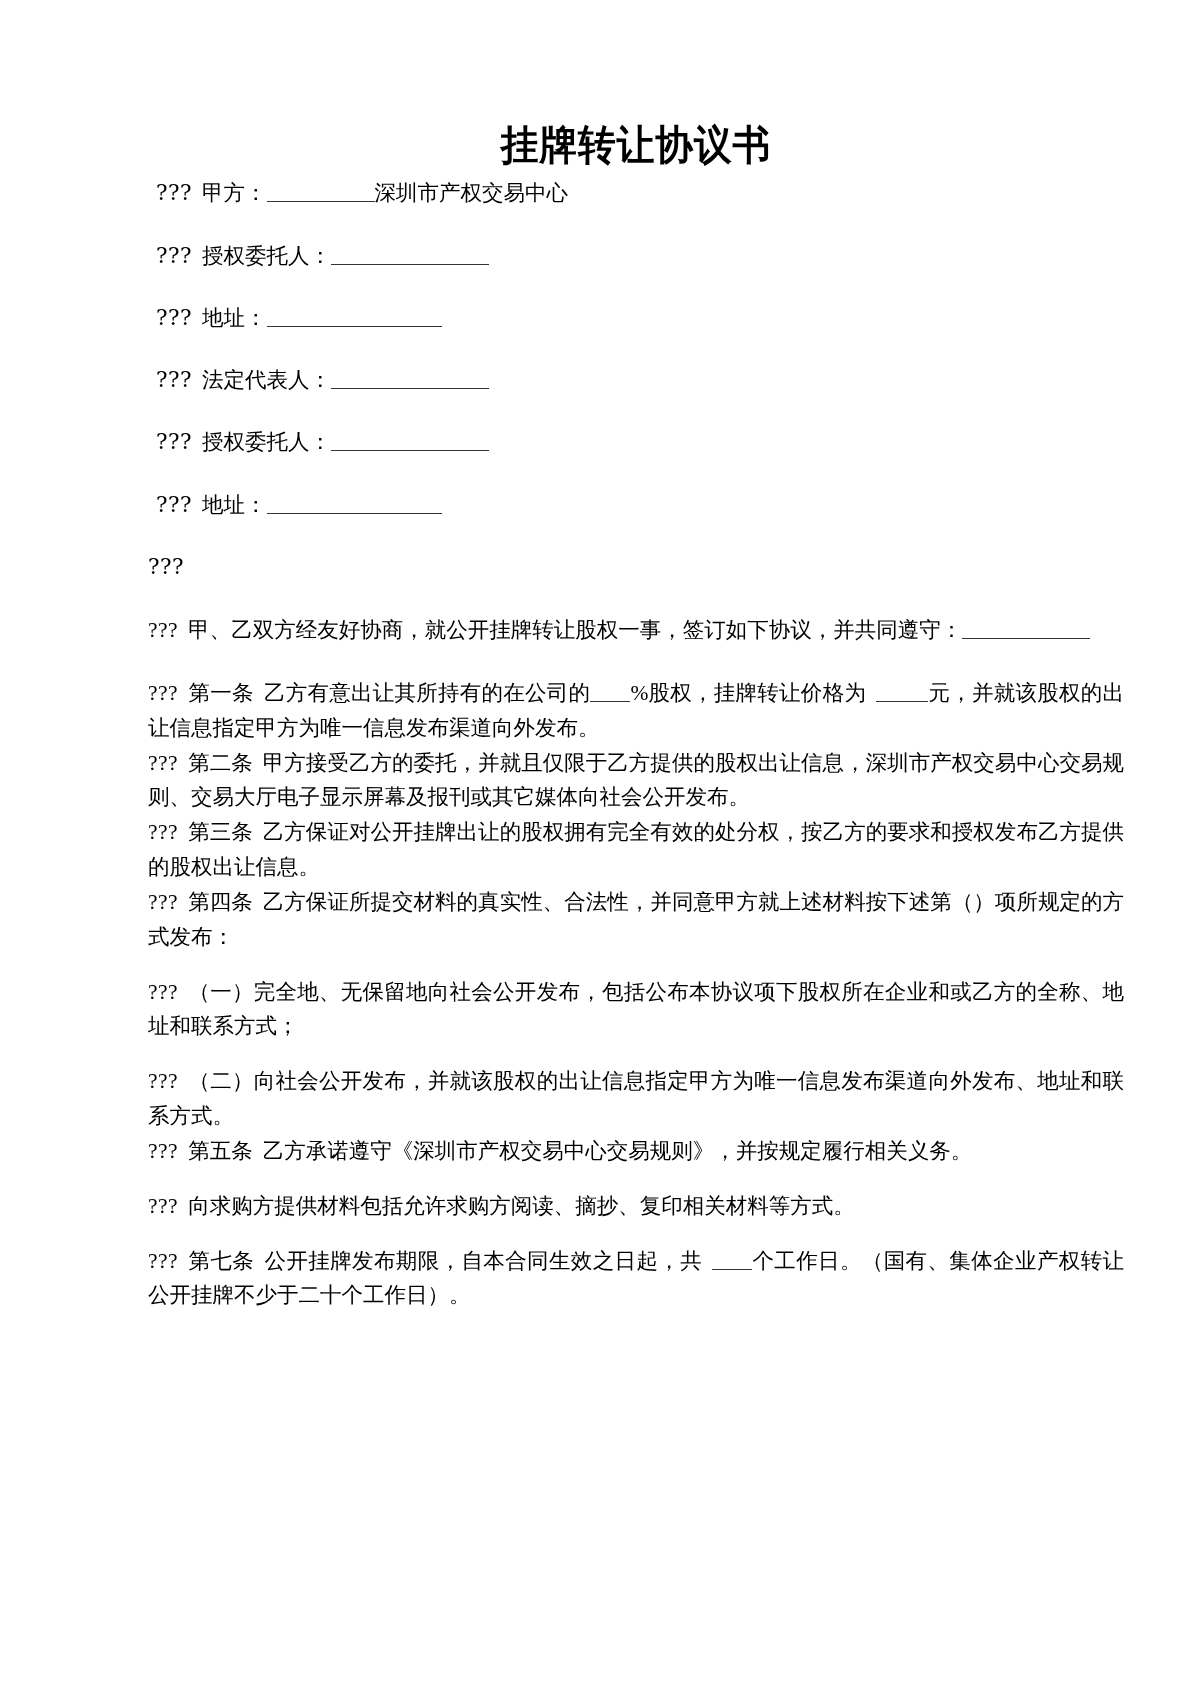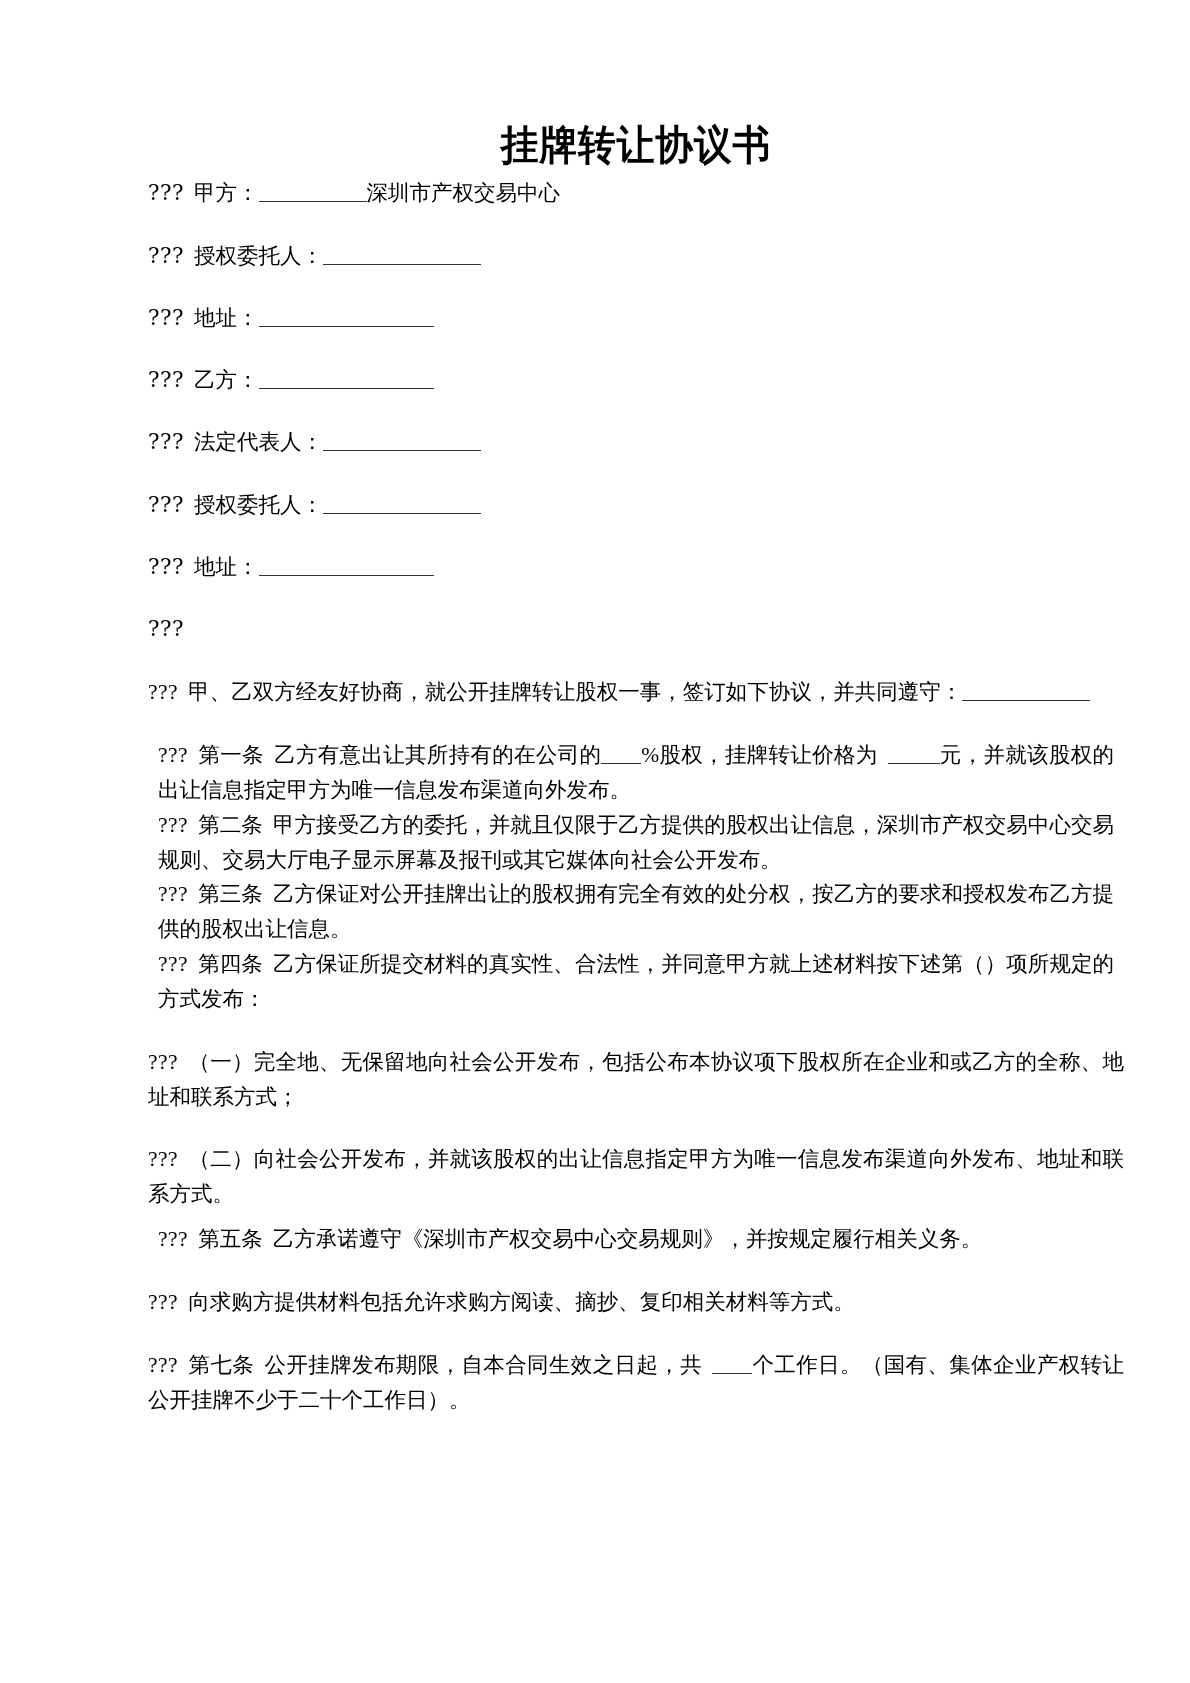--- a/index.html
+++ b/index.html
@@ -27,53 +27,53 @@
     font-size: 41px;
     letter-spacing: 1px;
     line-height: 1.35;
     margin: 0 0 4px 0;
     transform: scaleX(0.92);
     transform-origin: center center;
   }
   .field-line {
     font-size: 21.5px;
     line-height: 1.5;
-    margin: 0 0 30px 0;
+    margin: 0 0 30px 8px;
     white-space: nowrap;
   }
   .marker {
     letter-spacing: 0.5px;
   }
   .empty-line {
     font-size: 21.5px;
     line-height: 1.5;
     margin: 0 0 30px 0;
   }
   .para {
     font-size: 21.5px;
     line-height: 1.62;
     margin: 0;
     text-align: justify;
     text-justify: inter-ideograph;
     font-family: Liberation Serif, serif;
   }
   .para.gap-before {
-    margin-top: 28px;
+    margin-top: 20px;
   }
   .para.gap-after {
     margin-bottom: 28px;
   }
   .u-short  { display:inline-block; width: 40px;  border-bottom:1px solid #333; vertical-align: -2px; }
   .u-med    { display:inline-block; width: 52px;  border-bottom:1px solid #333; vertical-align: -2px; }
   .u-long   { display:inline-block; width: 108px; border-bottom:1px solid #333; vertical-align: -2px; }
   .u-xlong  { display:inline-block; width: 158px; border-bottom:1px solid #333; vertical-align: -2px; }
   .u-xxlong { display:inline-block; width: 175px; border-bottom:1px solid #333; vertical-align: -2px; }
   .u-tail   { display:inline-block; width: 36px;  border-bottom:1px solid #333; vertical-align: -2px; }
   .u-wrap   { display:inline-block; width: 92px;  border-bottom:1px solid #333; vertical-align: -2px; }
-  .clause-block { margin: 10px; }
+  .clause-block { margin: 0; }
   .sp { display: inline-block; width: 10px; }
 </style>
 </head>
 <body>
 
 <div class="page">
 
   <h1 class="doc-title">挂牌转让协议书</h1>
 
   <div class="field-line">
@@ -81,23 +81,20 @@
   </div>
 
   <div class="field-line">
     <span class="marker">???</span><span class="sp"></span><span>授权委托人：</span><span class="u-xlong"></span>
   </div>
 
   <div class="field-line">
     <span class="marker">???</span><span class="sp"></span><span>地址：</span><span class="u-xxlong"></span>
   </div>
 
-  <div class="field-line">
-    <span class="marker">???</span><span class="sp"></span><span>乙方：</span><span class="u-xxlong"></span>
-  </div>
 
   <div class="field-line">
     <span class="marker">???</span><span class="sp"></span><span>法定代表人：</span><span class="u-xlong"></span>
   </div>
 
   <div class="field-line">
     <span class="marker">???</span><span class="sp"></span><span>授权委托人：</span><span class="u-xlong"></span>
   </div>
 
   <div class="field-line">

